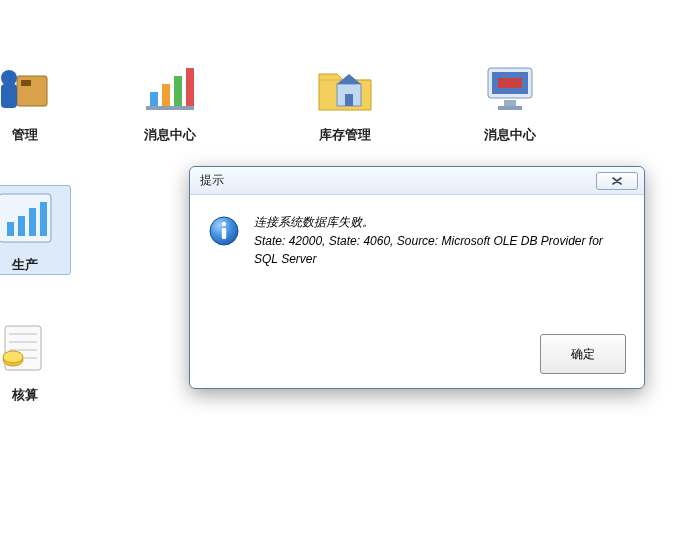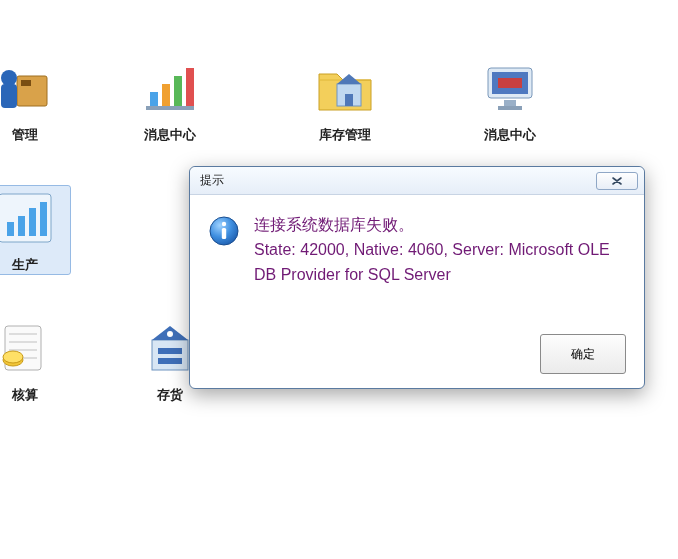--- a/index.html
+++ b/index.html
@@ -85,23 +85,24 @@
     padding: 18px 16px 10px 18px;
   }
   .dialog-icon {
     width: 32px;
     height: 32px;
     flex: none;
     margin-right: 14px;
     margin-top: 2px;
   }
   .dialog-text {
-    font-size: 16px;
+    font-size: 12px;
     line-height: 1.55;
-    color: #701a75;
+    color: #000000;
+    font-style: italic;
   }
   .dialog-footer {
     position: absolute;
     bottom: 14px;
     right: 18px;
   }
   .dialog-button {
     min-width: 86px;
     height: 40px;
     padding: 0 14px;
@@ -182,32 +183,20 @@
           <rect x="10" y="8" width="36" height="44" rx="3" fill="#fafafa" stroke="#b0b0b0"></rect>        
           <line x1="14" y1="16" x2="42" y2="16" stroke="#c0c0c0"></line>        
           <line x1="14" y1="24" x2="42" y2="24" stroke="#c0c0c0"></line>        
           <line x1="14" y1="32" x2="42" y2="32" stroke="#c0c0c0"></line>        
           <line x1="14" y1="40" x2="42" y2="40" stroke="#c0c0c0"></line>        
           <ellipse cx="18" cy="42" rx="10" ry="6" fill="#f2c638" stroke="#c89a18"></ellipse>        
           <ellipse cx="18" cy="39" rx="10" ry="6" fill="#ffe066" stroke="#c89a18"></ellipse>      
         </svg>
       </div>
       <div class="label">核算</div>
-    </div>
-    <div class="icon-item" style="left: 125px; top: 316px;">
-      <div class="icon-slot">
-        <svg width="60" height="60" viewBox="0 0 60 60">        
-          <rect x="12" y="22" width="36" height="30" fill="#d8e6f4" stroke="#6f94c0"></rect>        
-          <polygon points="12,22 30,8 48,22" fill="#3f6fb8"></polygon>        
-          <rect x="18" y="30" width="24" height="6" fill="#3f6fb8"></rect>        
-          <rect x="18" y="40" width="24" height="6" fill="#3f6fb8"></rect>        
-          <circle cx="30" cy="16" r="3" fill="#ffffff"></circle>      
-        </svg>
-      </div>
-      <div class="label">存货</div>
     </div>
   </div>
 
 <div class="dialog">
   <div class="dialog-titlebar">
     <span class="dialog-title">提示</span>
     <div class="dialog-close">
       <svg width="14" height="10" viewBox="0 0 14 10">
         <path d="M3 2 L11 8 M11 2 L3 8" stroke="#33475f" stroke-width="1.6" stroke-linecap="round" fill="none"></path>
       </svg>
@@ -223,19 +212,19 @@
             <stop offset="100%" stop-color="#1f5fb0"></stop>
           </radialGradient>
         </defs>
         <circle cx="16" cy="16" r="14" fill="url(#ig)" stroke="#1a4e90" stroke-width="1"></circle>
         <circle cx="16" cy="9" r="2.2" fill="#ffffff"></circle>
         <rect x="13.8" y="13" width="4.4" height="11" rx="1.5" fill="#ffffff"></rect>
       </svg>
     </div>
     <div class="dialog-text">
       <div>连接系统数据库失败。</div>
-      <div>State: 42000, Native: 4060, Server: Microsoft OLE DB Provider for SQL Server</div>
+      <div>State: 42000, State: 4060, Source: Microsoft OLE DB Provider for SQL Server</div>
     </div>
   </div>
   <div class="dialog-footer">
     <button class="dialog-button">确定</button>
   </div>
 </div>
 
 </body></html>

